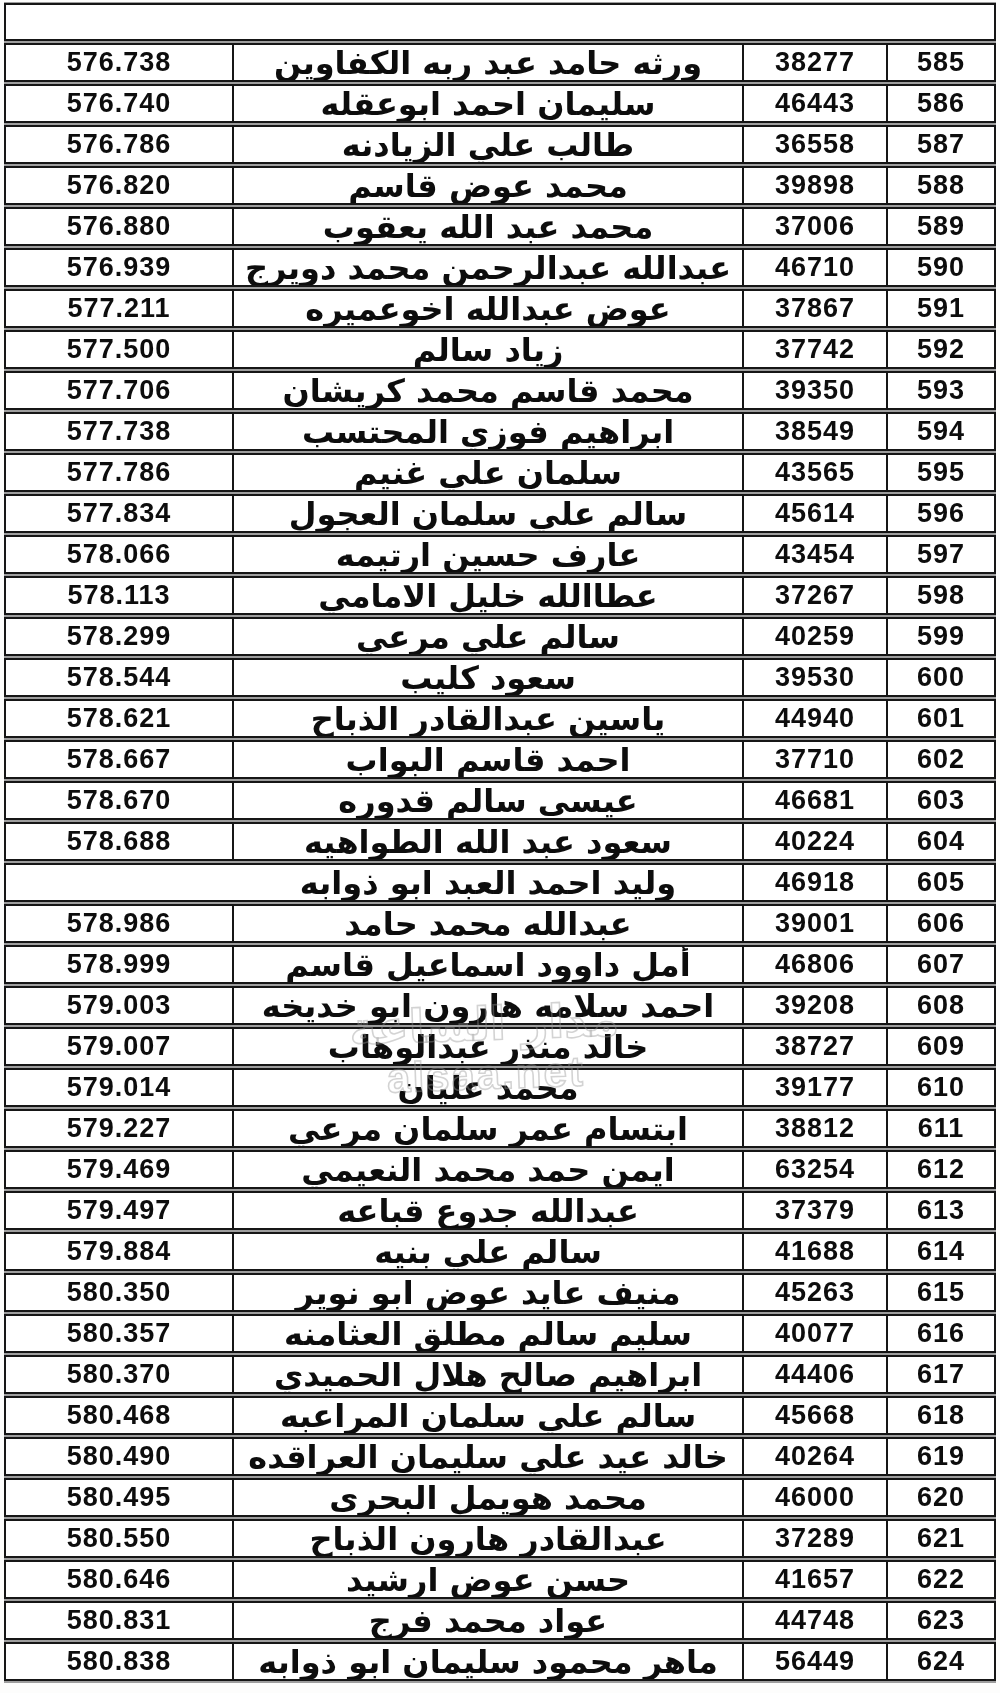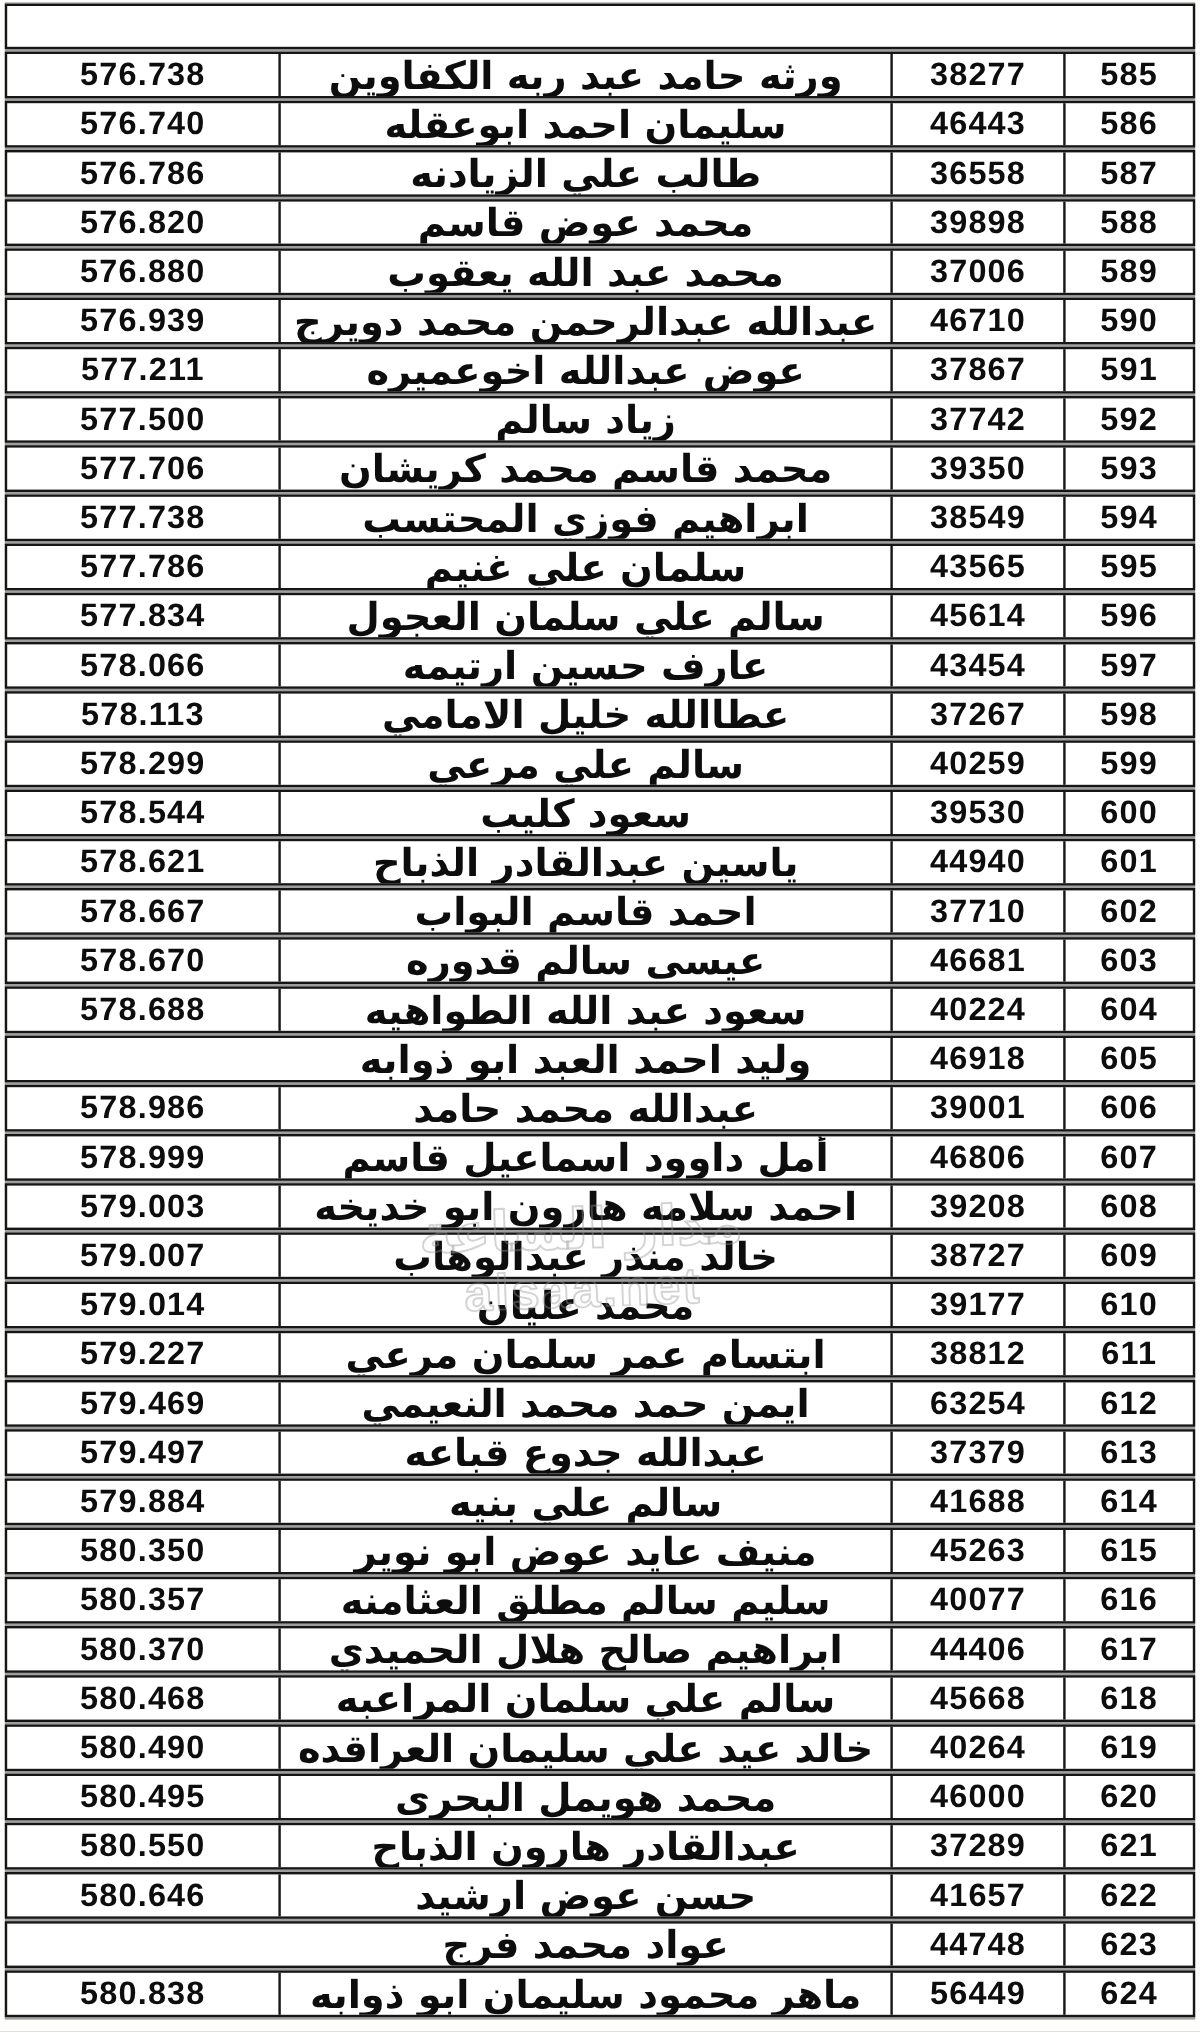--- a/index.html
+++ b/index.html
@@ -305,20 +305,21 @@
         <div class="grid-row data-row">
     <div class="cell num-cell">622</div>
     <div class="cell sub-cell">41657</div>
     <div class="cell name-cell">حسن عوض ارشيد</div>
     <div class="cell bal-cell">580.646</div>
   </div>
         <div class="grid-row data-row">
     <div class="cell num-cell">623</div>
     <div class="cell sub-cell">44748</div>
     <div class="cell name-cell">عواد محمد فرج</div>
+    <div class="cell bal-cell">580.831</div>
   </div>
         <div class="grid-row data-row">
     <div class="cell num-cell">624</div>
     <div class="cell sub-cell">56449</div>
     <div class="cell name-cell">ماهر محمود سليمان ابو ذوابه</div>
     <div class="cell bal-cell">580.838</div>
   </div>
       </div>
 
   </div>

